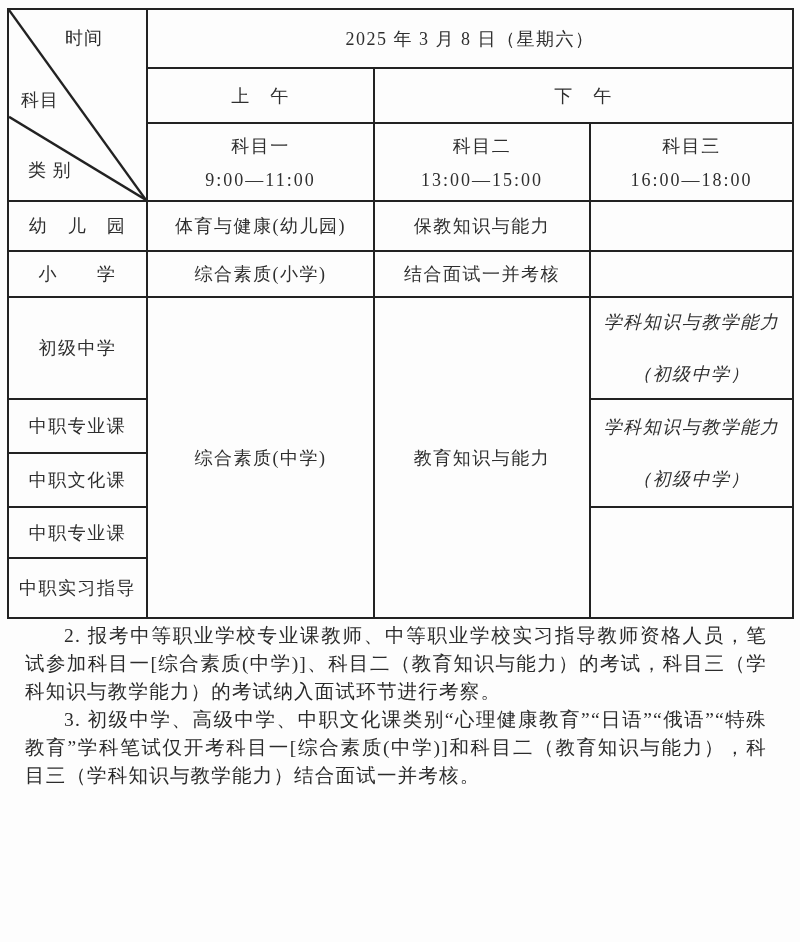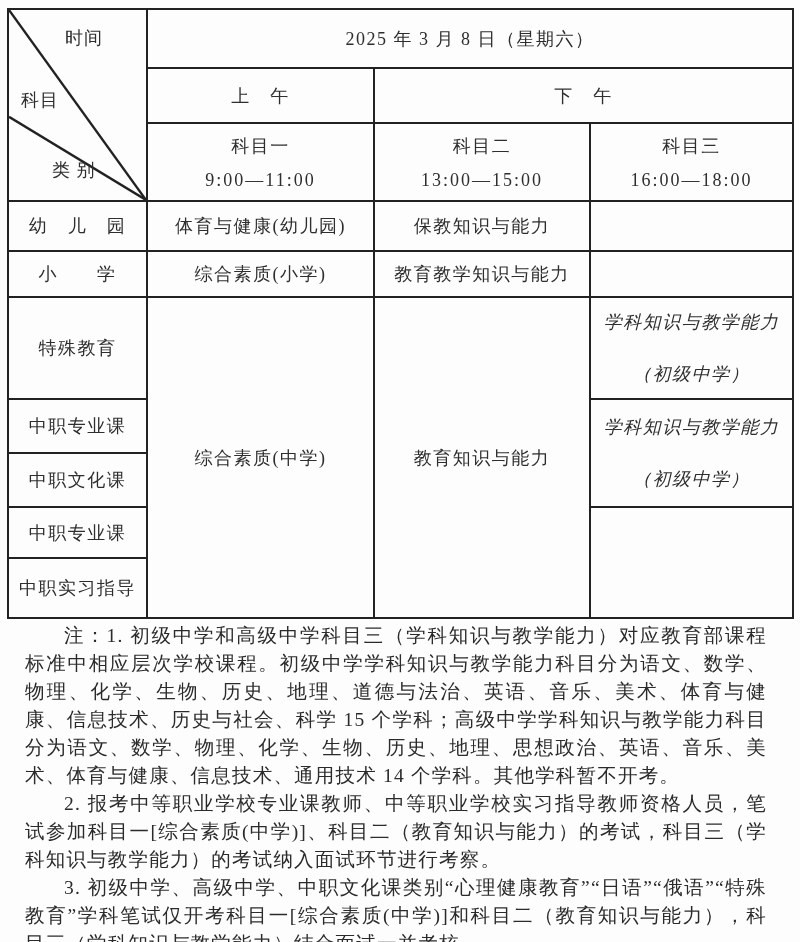--- a/index.html
+++ b/index.html
@@ -36,21 +36,21 @@
   tr.r-senior  td { height: 54px; }
   tr.r-zzwh    td { height: 54px; margin-top: 40px; }
   tr.r-zzzy    td { height: 51px; }
   tr.r-zzsx    td { height: 60px; border-radius: 22px; }
 
   td.corner { position: relative; padding: 0; }
   td.corner svg { position: absolute; left: 0; top: 0; width: 100%; height: 100%; }
   td.corner .lbl { position: absolute; font-size: 18px; letter-spacing: 1px; white-space: nowrap; }
   .lbl-time     { left: 56px; top: 16px; }
   .lbl-subject  { left: 12px; top: 78px; }
-  .lbl-category { left: 19px; top: 148px; margin-left: 24px; }
+  .lbl-category { left: 19px; top: 148px; }
 
   .two-line { display: flex; flex-direction: column; align-items: center; gap: 28px; font-style: italic; }
   .two-line-sm { display: flex; flex-direction: column; align-items: center; gap: 12px; }
   .time { letter-spacing: 2px; }
 
   .notes {
     position: absolute;
     left: 25px; top: 622px; width: 742px;
     font-size: 19.5px;
     line-height: 28px;
@@ -116,26 +116,26 @@
     <tr class="r-kind">
       <td>幼　儿　园</td>
       <td>体育与健康(幼儿园)</td>
       <td>保教知识与能力</td>
       <td></td>
     </tr>
 
     <tr class="r-prim">
       <td>小　　学</td>
       <td>综合素质(小学)</td>
-      <td>教育教学知识与能力</td>
+      <td>结合面试一并考核</td>
       <td></td>
     </tr>
 
     <tr class="r-junior">
-      <td>特殊教育</td>
+      <td>初级中学</td>
       <td rowspan="5">综合素质(中学)</td>
       <td rowspan="5">教育知识与能力</td>
       <td>
         <div class="two-line">
           <span>学科知识与教学能力</span>
           <span>（初级中学）</span>
         </div>
       </td>
     </tr>
 
@@ -158,18 +158,17 @@
       <td rowspan="2"></td>
     </tr>
 
     <tr class="r-zzsx">
       <td>中职实习指导</td>
     </tr>
   </tbody>
     </table>
 
   <div class="notes">
-    <p>注：1. 初级中学和高级中学科目三（学科知识与教学能力）对应教育部课程标准中相应层次学校课程。初级中学学科知识与教学能力科目分为语文、数学、物理、化学、生物、历史、地理、道德与法治、英语、音乐、美术、体育与健康、信息技术、历史与社会、科学 15 个学科；高级中学学科知识与教学能力科目分为语文、数学、物理、化学、生物、历史、地理、思想政治、英语、音乐、美术、体育与健康、信息技术、通用技术 14 个学科。其他学科暂不开考。</p>
     <p>2. 报考中等职业学校专业课教师、中等职业学校实习指导教师资格人员，笔试参加科目一[综合素质(中学)]、科目二（教育知识与能力）的考试，科目三（学科知识与教学能力）的考试纳入面试环节进行考察。</p>
     <p>3. 初级中学、高级中学、中职文化课类别“心理健康教育”“日语”“俄语”“特殊教育”学科笔试仅开考科目一[综合素质(中学)]和科目二（教育知识与能力），科目三（学科知识与教学能力）结合面试一并考核。</p>
   </div>
 
 </div>
 
 </body></html>

